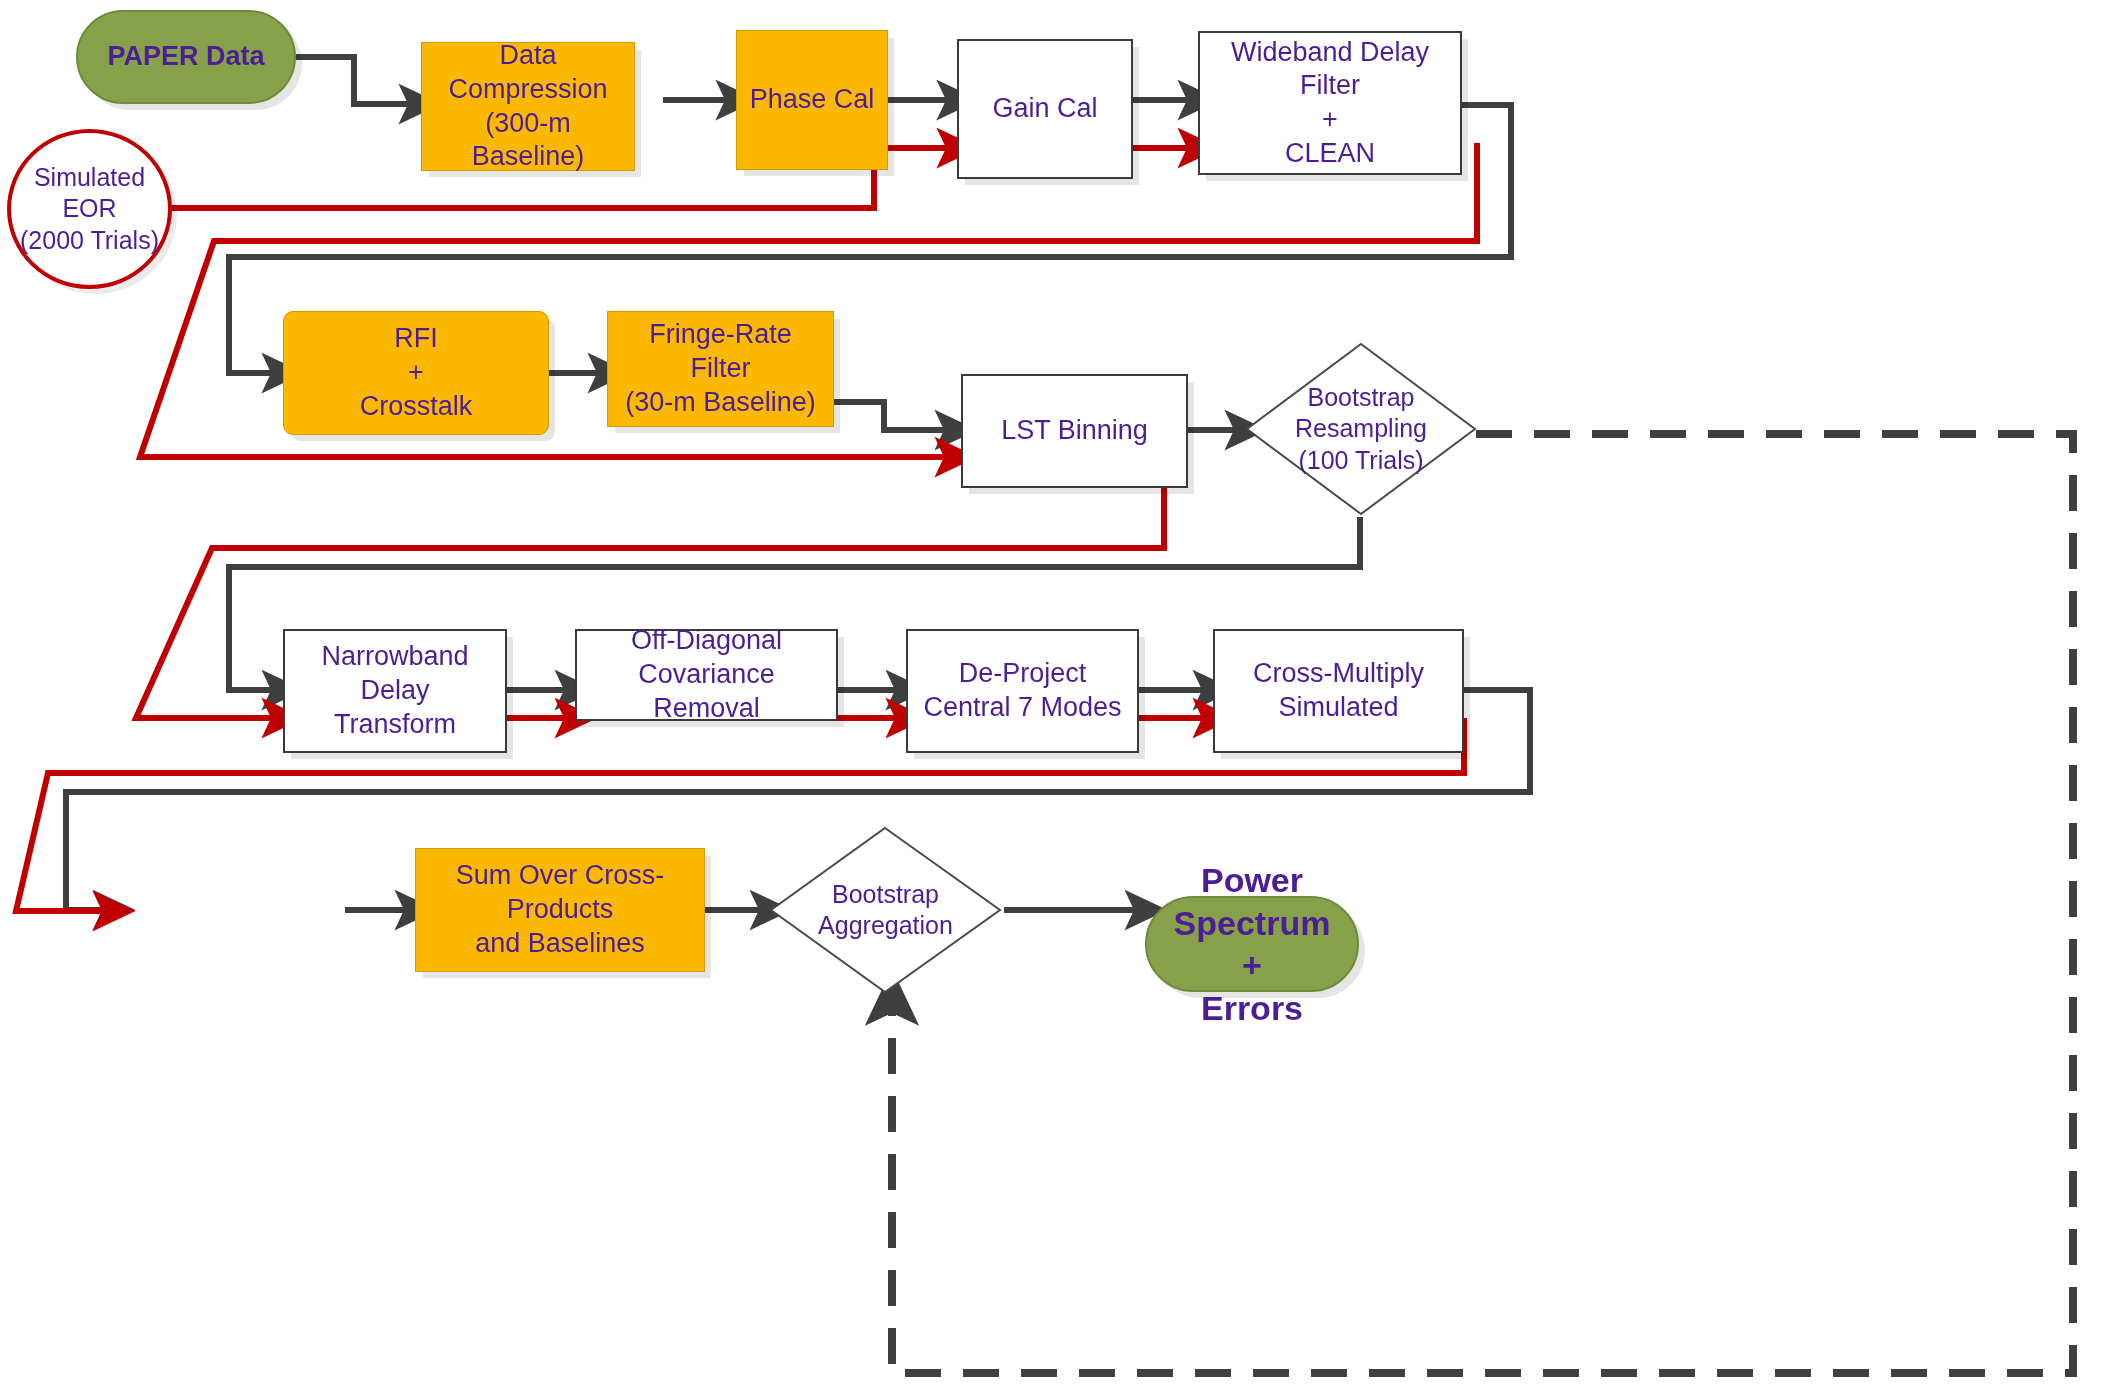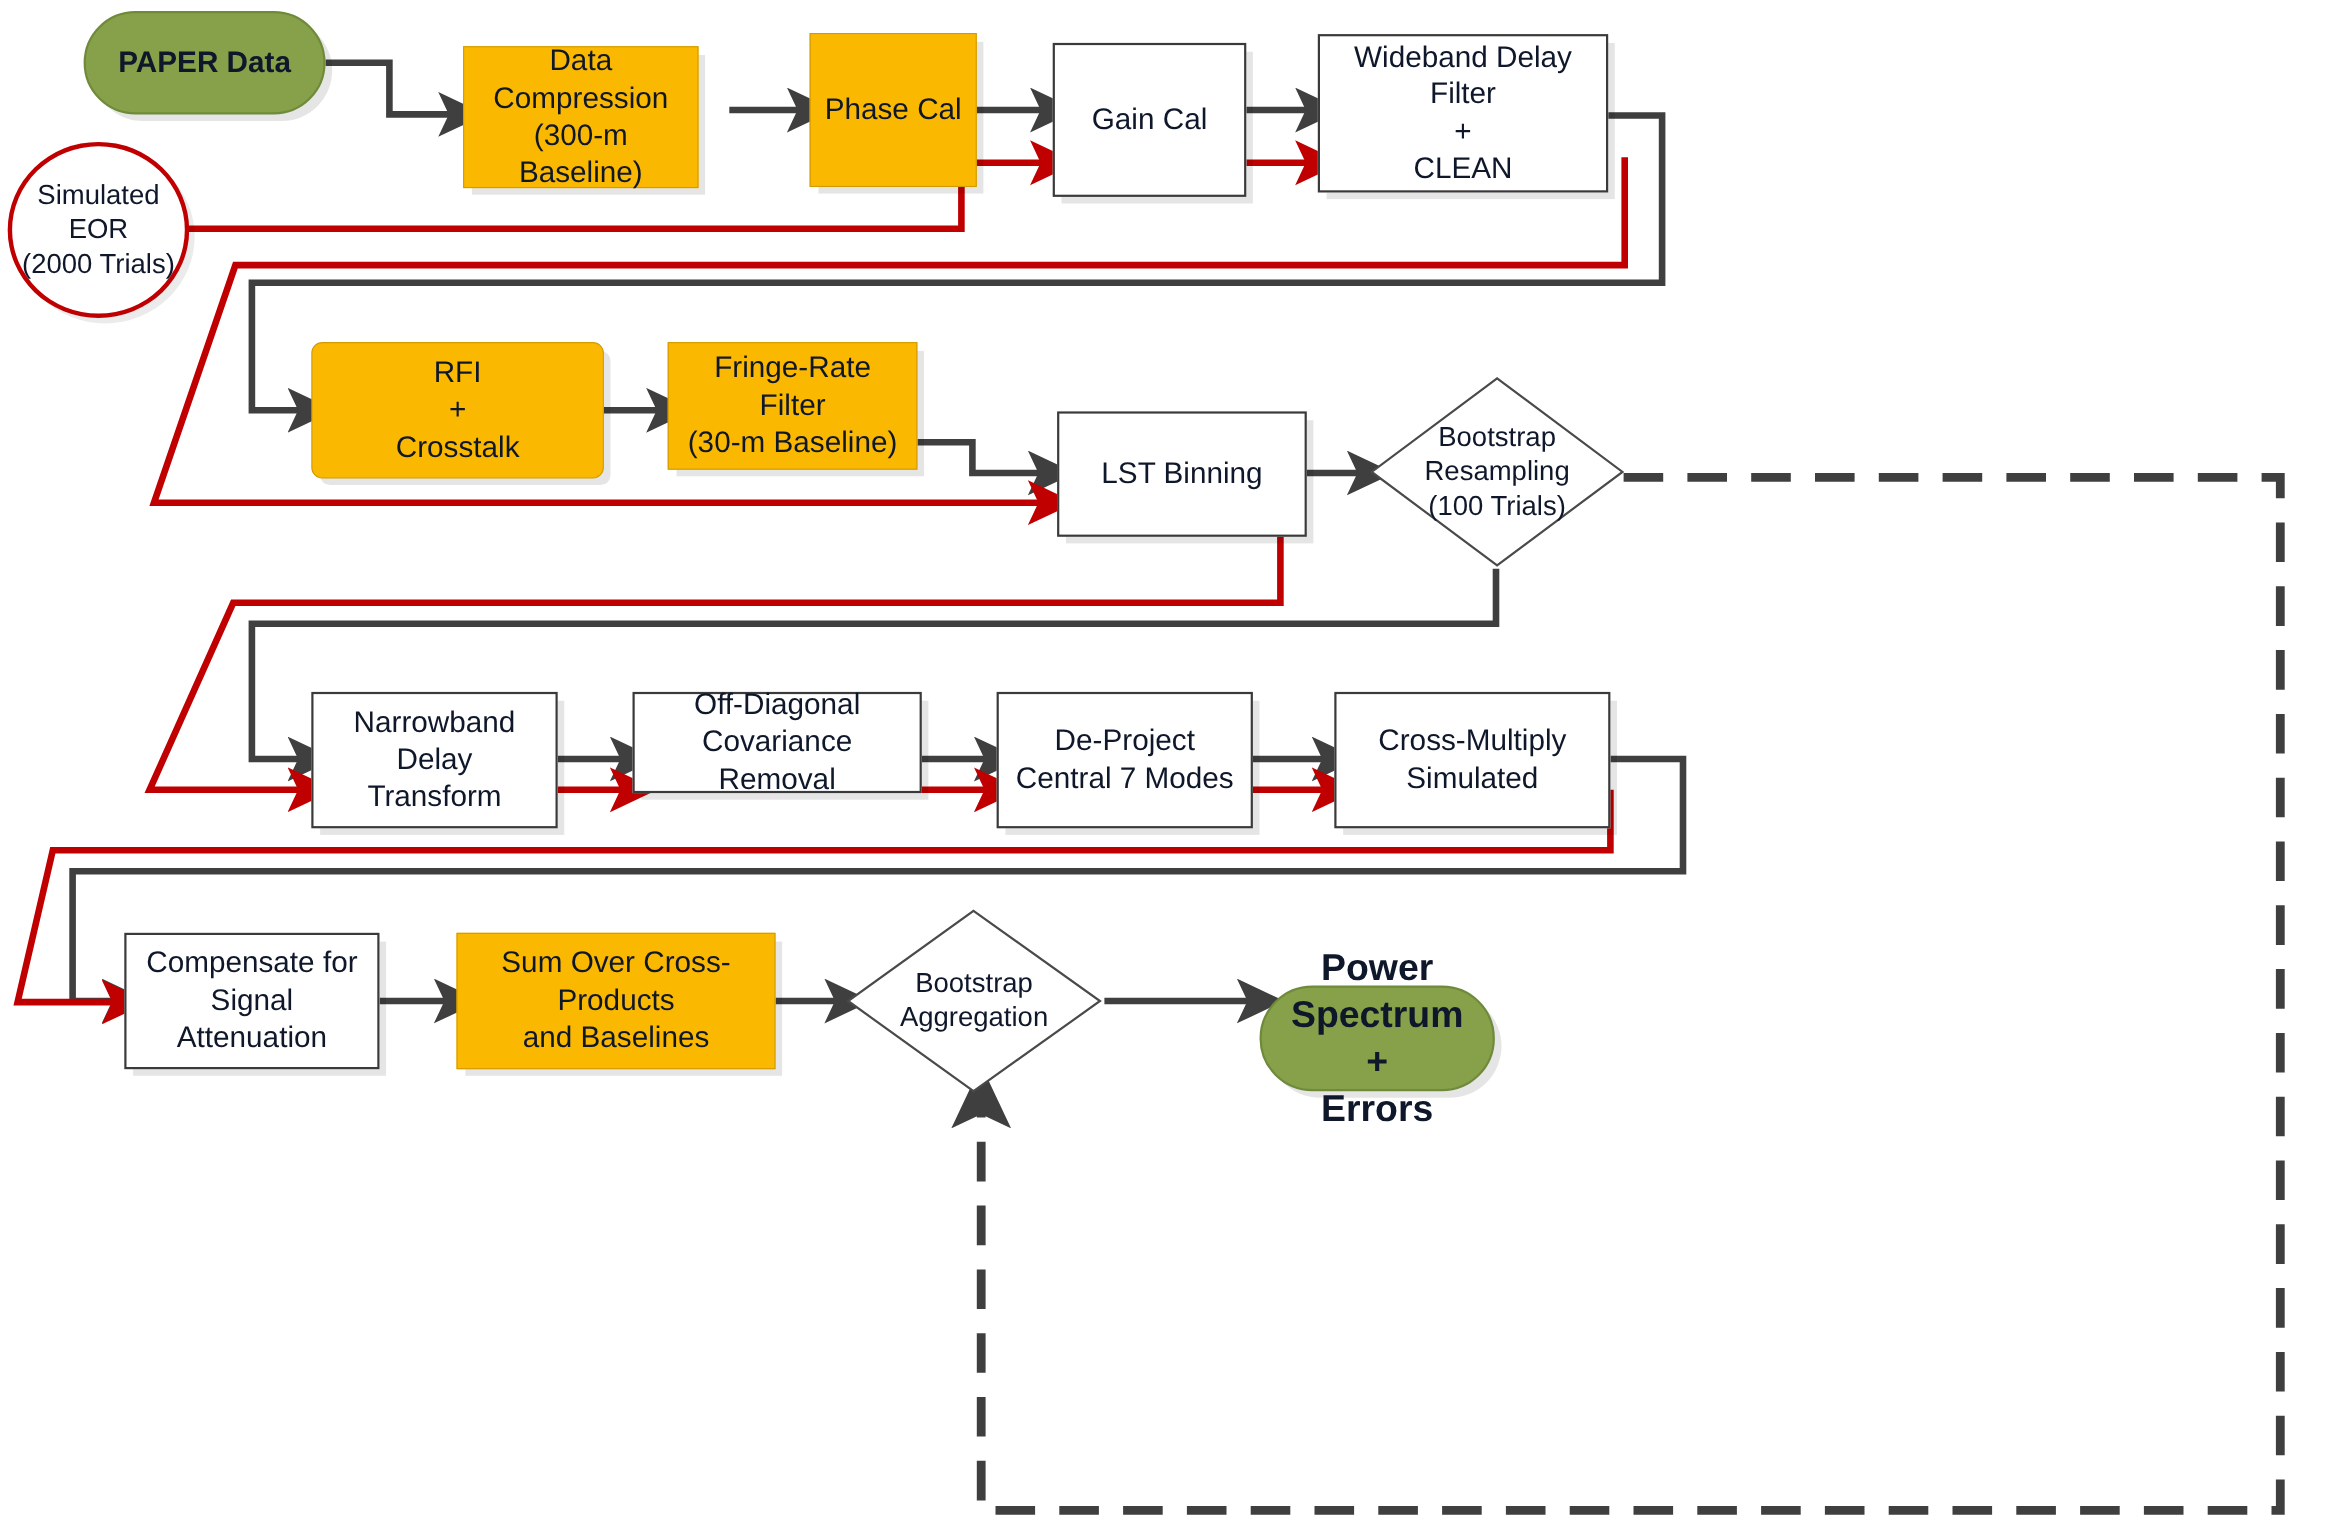--- a/index.html
+++ b/index.html
@@ -1,20 +1,20 @@
 <!DOCTYPE html>
 <html><head>
 <meta charset="utf-8">
 <style>
   html,body{margin:0;padding:0;background:#ffffff;}
   body{font-family:"Liberation Sans", sans-serif;}
   #stage{position:relative;width:2123px;height:1392px;overflow:hidden;background:#fff;}
   #wires{position:absolute;left:0;top:0;width:2123px;height:1392px;}
   .node{position:absolute;box-sizing:border-box;display:flex;align-items:center;
-        justify-content:center;text-align:center;color:#0f172a;line-height:1.25;
+        justify-content:center;text-align:center;color:#4c1d95;line-height:1.25;
         font-size:27px;font-family:"Liberation Sans", sans-serif;}
   .node .lbl{white-space:pre-line;padding:0 8px;}
   .proc{background:#ffffff;border:2px solid #3a3a3a;box-shadow:7px 7px 0 -1px rgba(0,0,0,0.10);}
   .proc.orange{background:#FBB800;border:1px solid #d39b00;}
   .term{background:#87A04A;border:2px solid #6f8a3a;border-radius:999px;font-weight:bold;
         box-shadow:7px 7px 0 -1px rgba(0,0,0,0.10);}
   .circ{background:#ffffff;border:4px solid #C00000;border-radius:50%;
         box-shadow:6px 6px 0 -1px rgba(0,0,0,0.08);}
   .diamondbox{background:transparent;border:none;box-shadow:none;}
 </style>
@@ -161,24 +161,20 @@
   <div class="node proc" style="left:906px;top:629px;width:233px;height:124px;">
     <span class="lbl">De-Project
 Central 7 Modes</span>
   </div>
 
   <div class="node proc" style="left:1213px;top:629px;width:251px;height:124px;">
     <span class="lbl">Cross-Multiply
 Simulated</span>
   </div>
 
-  <div class="node proc" style="left:113px;top:848px;width:232px;height:124px;">
-    <span class="lbl">Compensate for
-Signal Attenuation</span>
-  </div>
 
   <div class="node proc orange" style="left:415px;top:848px;width:290px;height:124px;">
     <span class="lbl">Sum Over Cross-Products
 and Baselines</span>
   </div>
 
   <div class="node diamondbox" style="left:767px;top:824px;width:237px;height:172px;font-size:25px;">
     <svg viewBox="0 0 237 172" width="237" height="172" style="position:absolute;left:0;top:0;">
       <polygon points="118,4 233,86 118,168 4,86" fill="#ffffff" stroke="#4a4a4a" stroke-width="2"></polygon>
     </svg>

